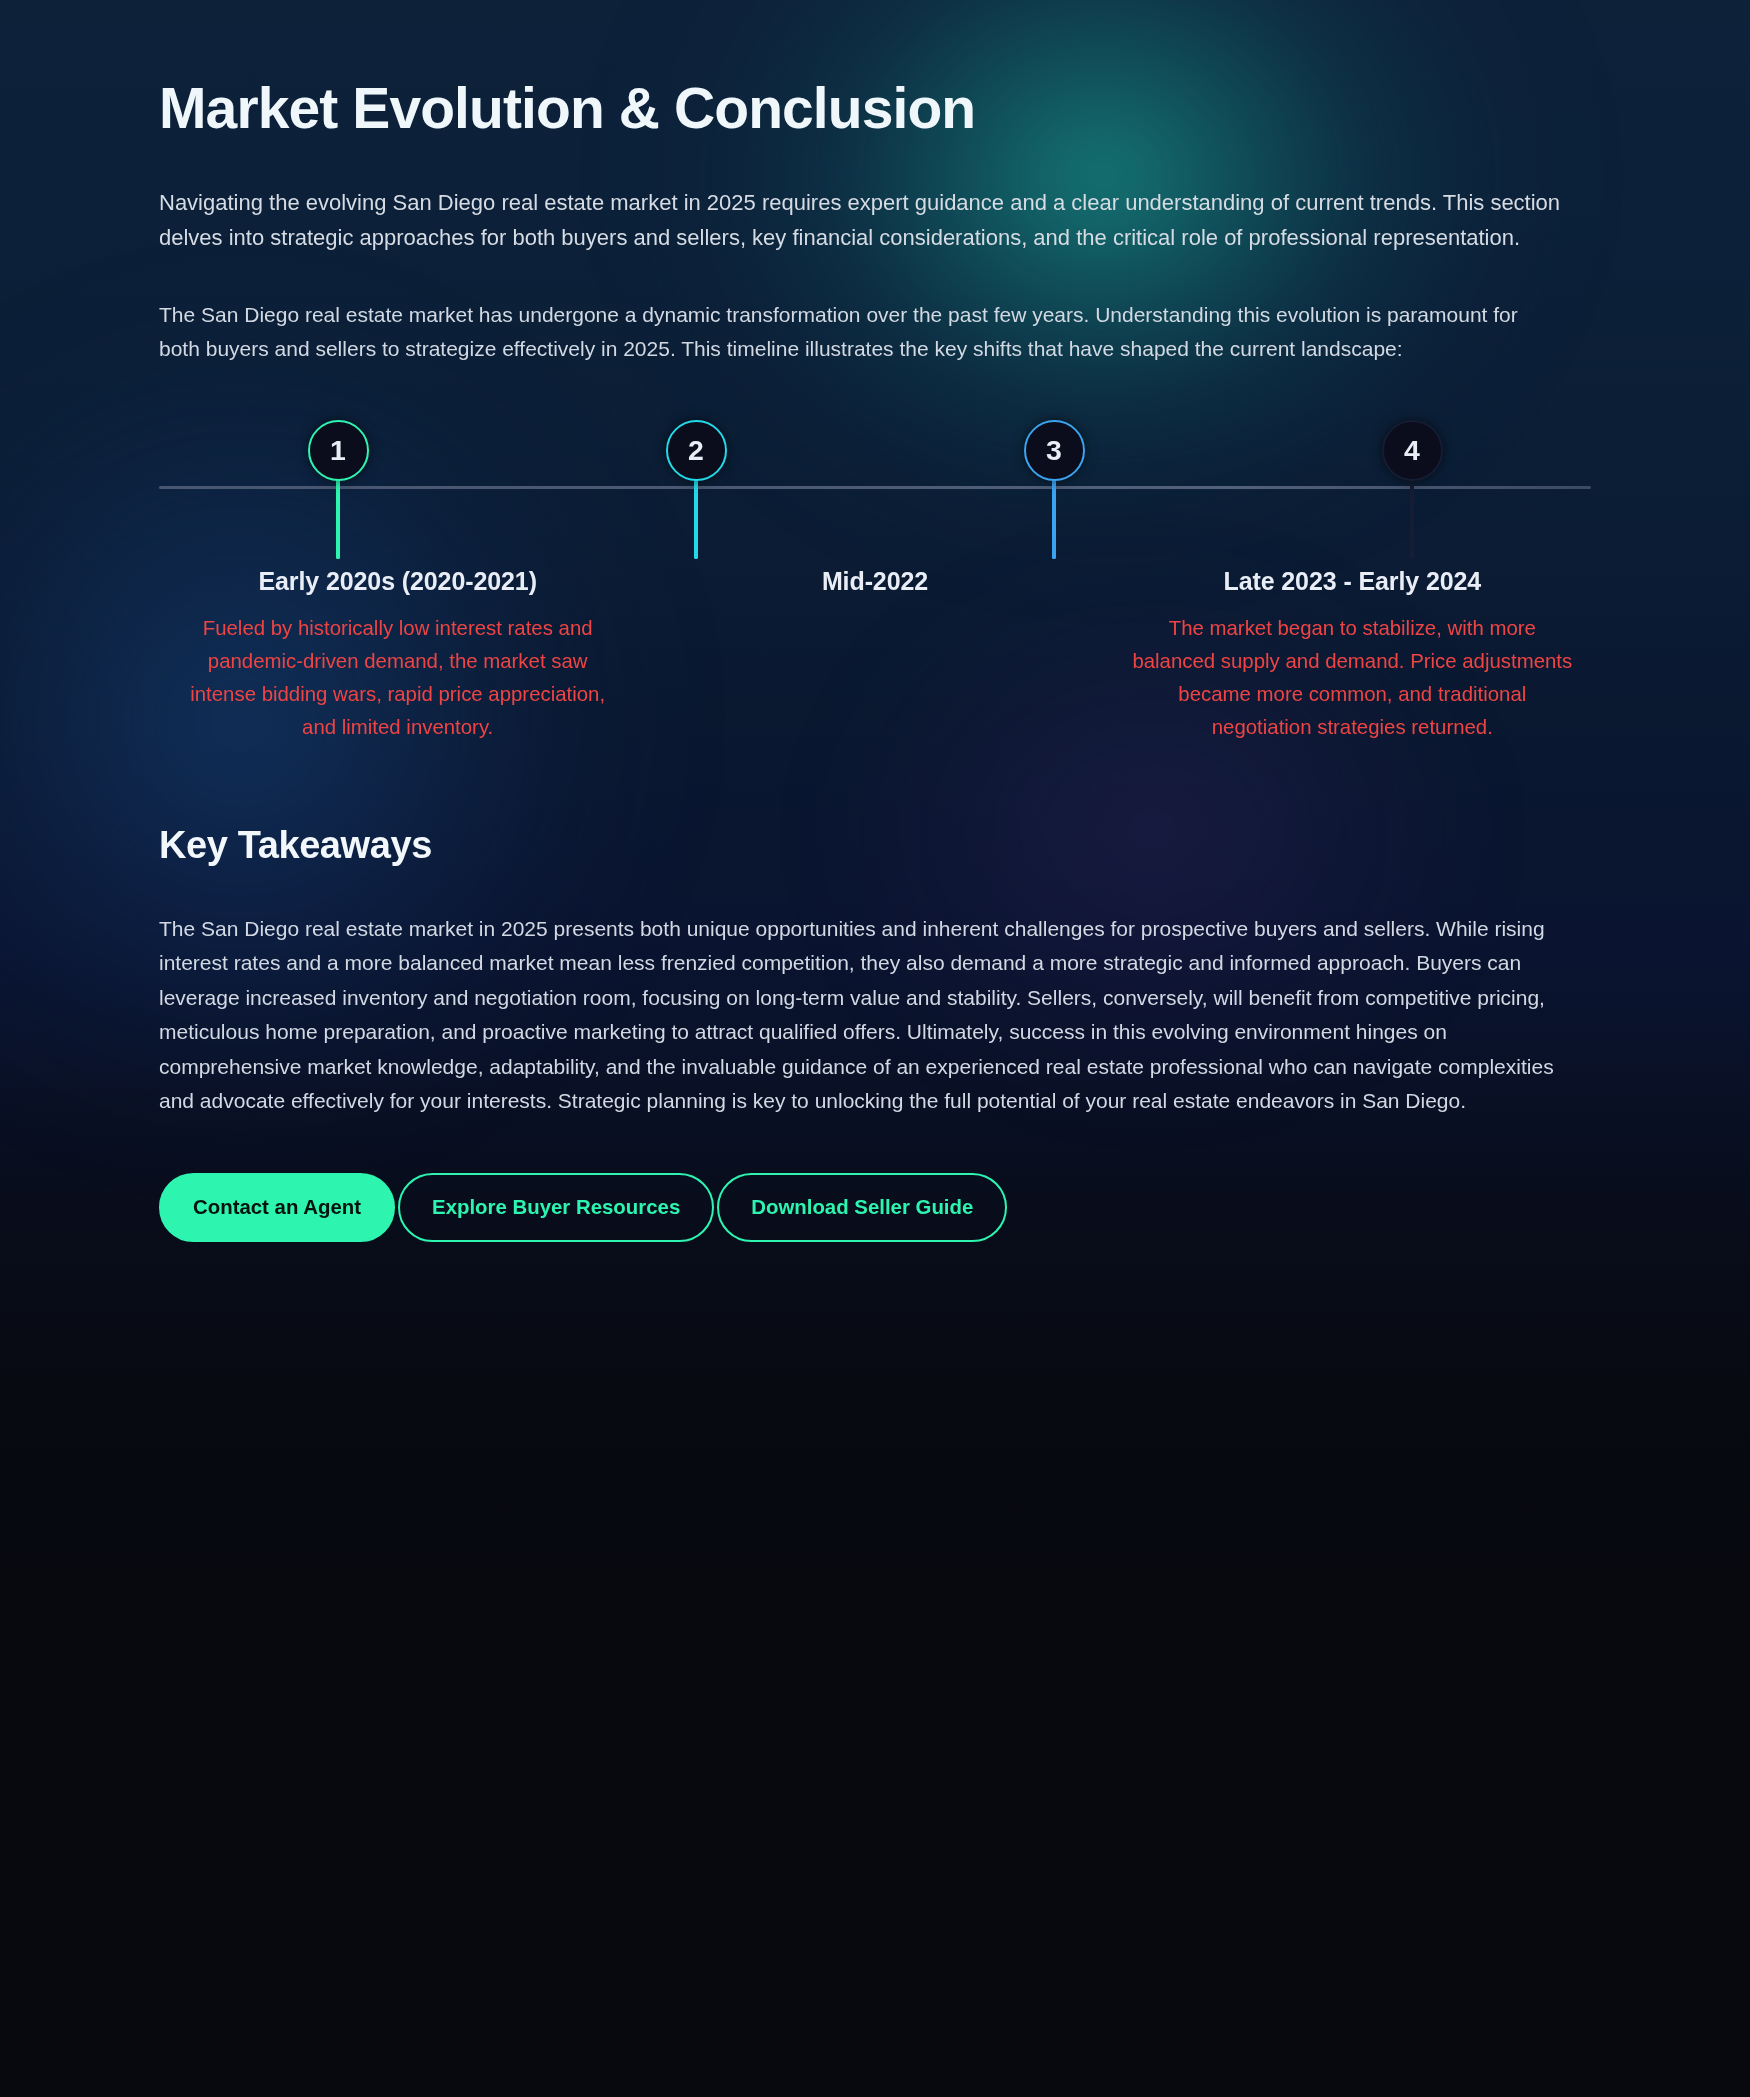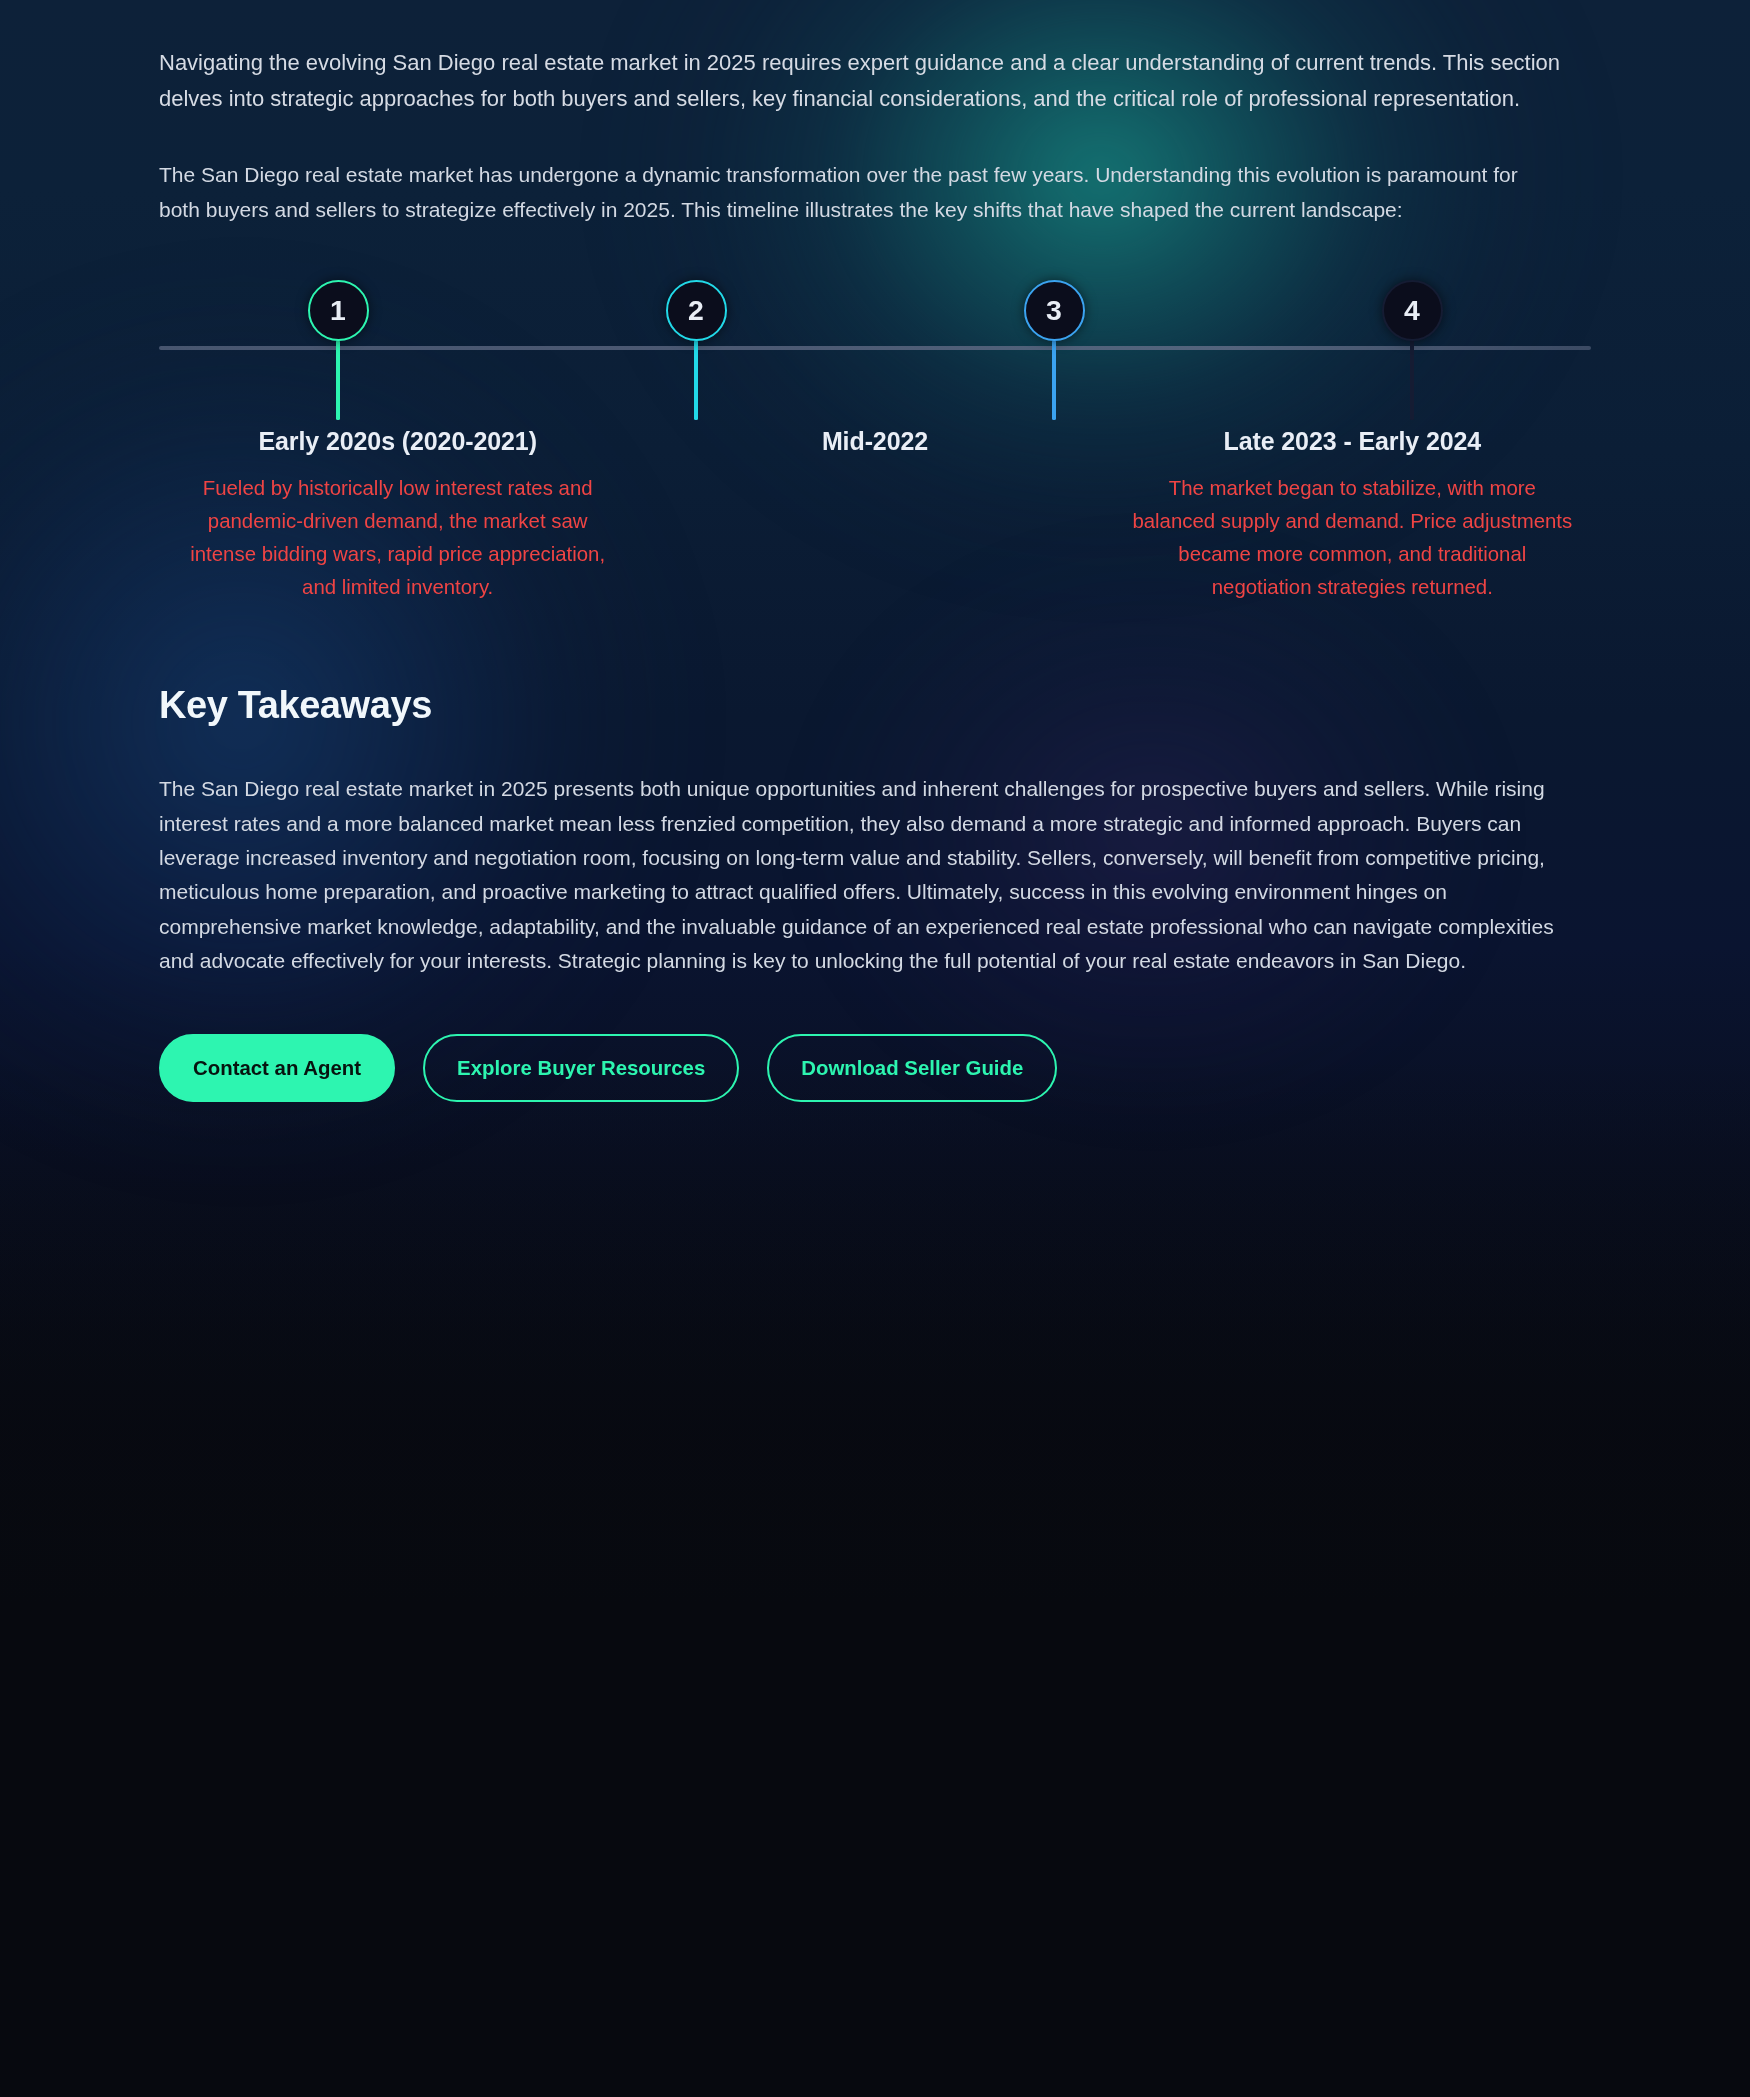--- a/index.html
+++ b/index.html
@@ -207,21 +207,21 @@
     font-size: 21px;
     line-height: 1.64;
     color: #d3d9e3;
     margin-top: 45px;
     max-width: 1440px;
   }
 
   
   #cta-row {
     display: flex;
-    gap: 28px;
+    gap: 3px;
     margin-top: 55px;
     padding-bottom: 88px;
   }
   .btn {
     border-radius: 729px;
     font-size: 20.4px;
     font-weight: 700;
     padding: 22px 32px;
     line-height: 1;
     white-space: nowrap;
@@ -244,20 +244,21 @@
 <body>
 
 <div id="bg-base"></div>
 <div id="bg-blue-glow"></div>
 <div id="bg-teal-glow"></div>
 <div id="bg-violet-glow"></div>
 <div id="bg-fade-bottom"></div>
 
 <div id="page">
 
+  <h1 class="h1">Market Evolution &amp; Conclusion</h1>
 
   <p class="lead">Navigating the evolving San Diego real estate market in 2025 requires expert guidance and a clear understanding of current trends. This section delves into strategic approaches for both buyers and sellers, key financial considerations, and the critical role of professional representation.</p>
 
 
   <p class="body-para">The San Diego real estate market has undergone a dynamic transformation over the past few years. Understanding this evolution is paramount for both buyers and sellers to strategize effectively in 2025. This timeline illustrates the key shifts that have shaped the current landscape:</p>
 
   <div id="timeline">
     <div id="timeline-track"></div>
     <div id="timeline-nodes">
         <div class="tl-node" style="left: 12.5%;">

